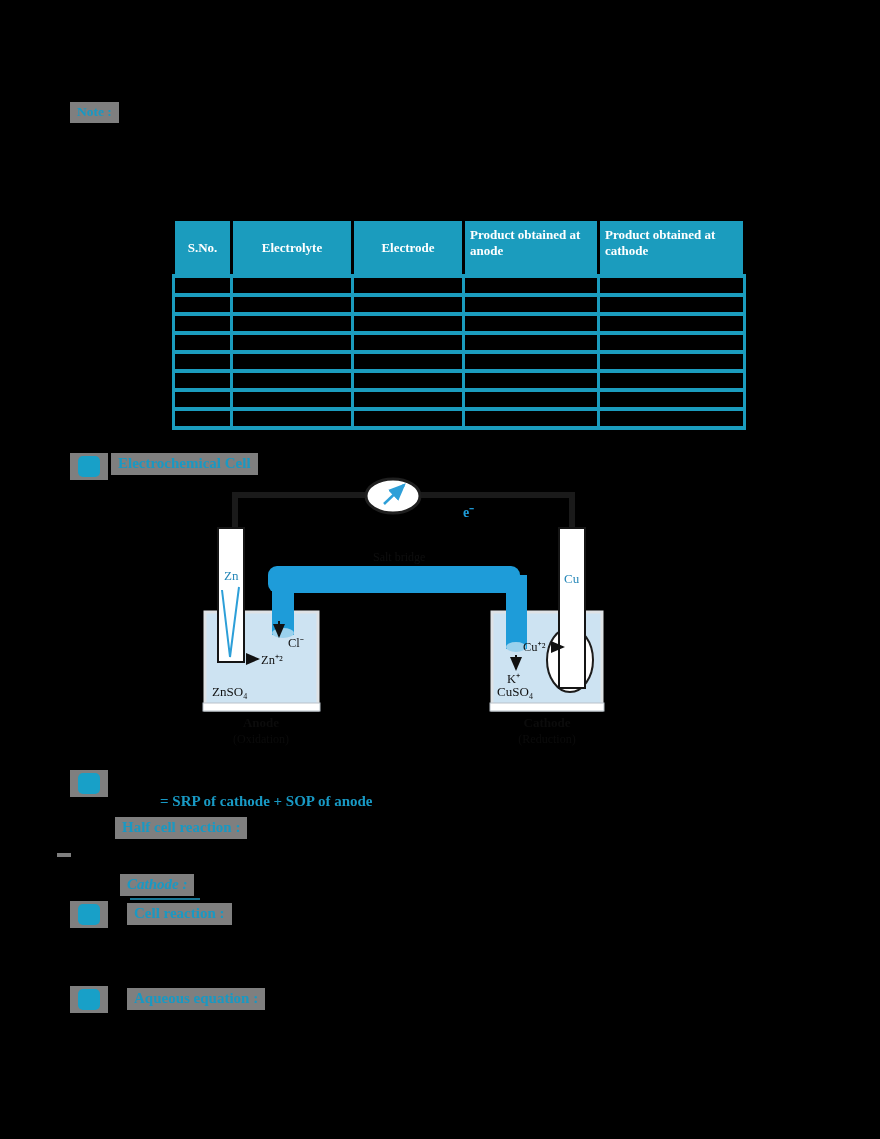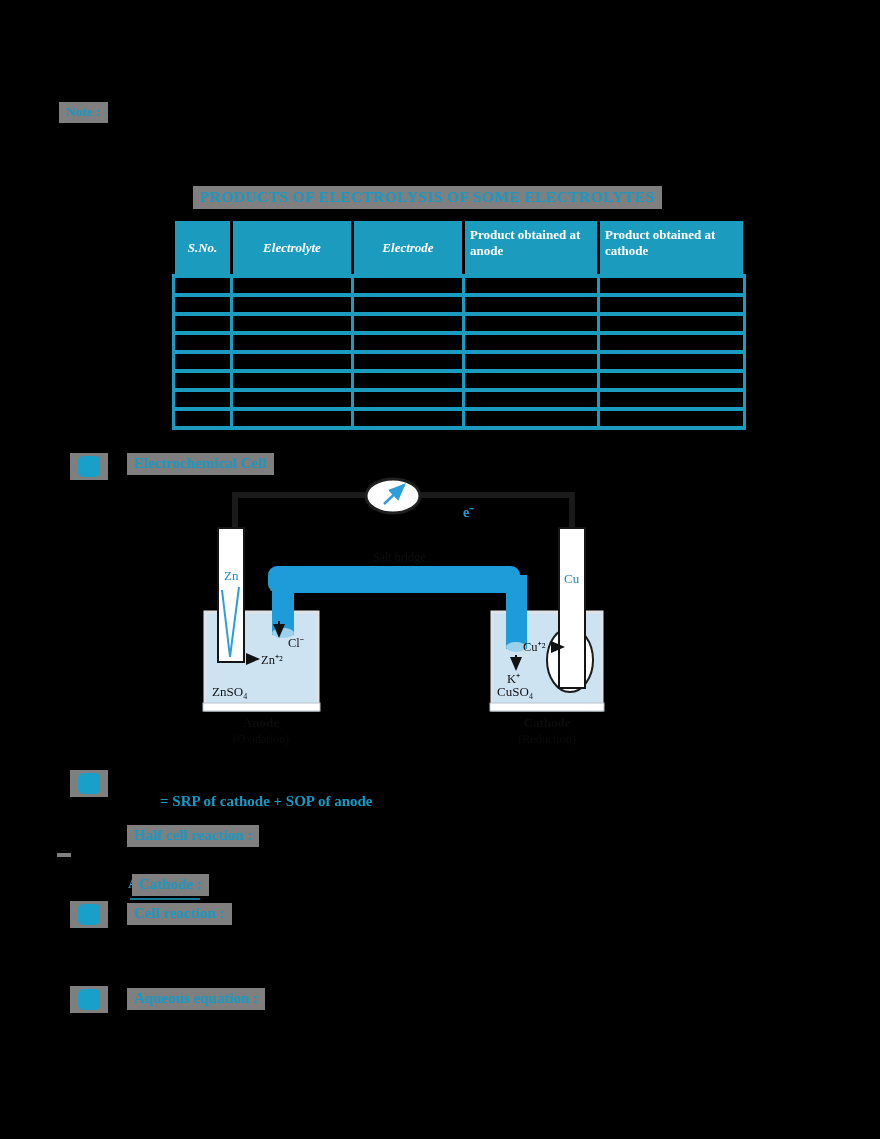--- a/index.html
+++ b/index.html
@@ -12,38 +12,35 @@
   .h15{font-size:15px;}
   .note{font-size:13.5px;}
   .bullet{width:38px;height:27px;background:#7f7f7f;}
   .bullet-sq{width:22px;height:21px;background:#18A0C8;border-radius:5px;margin:3px auto 0 auto;}
   .dash{background:#7f7f7f;height:4px;width:14px;}
   .frag{background:#187795;height:2px;width:70px;}
   
   .etable{border-collapse:collapse;table-layout:fixed;width:506px;}
   .etable thead th{background:#1B9CBE;color:#ffffff;border:3px solid #000;
     font-weight:bold;font-size:13px;padding:3px 5px;height:44px;}
-  .etable thead th.c{text-align:center;font-style:italic;}
+  .etable thead th.c{text-align:center;}
   .etable thead th.l{text-align:left;vertical-align:top;padding-top:6px;}
   .etable tbody td{border-style:solid;border-color:#1B9CBE;border-width:4px 3px;
     color:#000;font-size:12px;height:13.5px;padding:0 5px;white-space:nowrap;overflow:hidden;}
   .etable tbody td.c{text-align:center;}
 </style>
 </head>
 <body>
 
 <div class="page">
 
-  <div class="abs" style="left:59px;top:102px;">
+  <div class="abs" style="left:70px;top:102px;">
     <span class="chip cyan note">Note :</span>
   </div>
 
-  <div class="abs" style="left:193px;top:186px;">
-    <span class="chip cyan title">PRODUCTS OF ELECTROLYSIS OF SOME ELECTROLYTES</span>
-  </div>
 
   <div class="abs" style="left:172px;top:218px;">
     <table class="etable">
       <thead>
         <tr>
           <th class="c" style="width:45px;">S.No.</th>
           <th class="c" style="width:108px;">Electrolyte</th>
           <th class="c" style="width:98px;">Electrode</th>
           <th class="l" style="width:122px;">Product obtained at anode</th>
           <th class="l" style="width:133px;">Product obtained at cathode</th>
@@ -106,21 +103,21 @@
           <td class="c">O₂</td>
           <td class="c">Ag</td>
         </tr>
       </tbody>
     </table>
   </div>
 
   <div class="abs bullet" style="left:70px;top:453px;">
     <div class="bullet-sq"></div>
   </div>
-  <div class="abs" style="left:127px;top:453px;">
+  <div class="abs" style="left:111px;top:453px;">
     <span class="chip cyan h15">Electrochemical Cell</span>
   </div>
 
   <svg class="abs" style="left:195px;top:475px;" width="460" height="290" viewBox="0 0 460 290">
     <defs>
       <marker id="ahb" markerWidth="8" markerHeight="8" refX="6" refY="3" orient="auto">
         <path d="M0,0 L7,3 L0,6 Z" fill="#111111"></path>
       </marker>
       <marker id="ahc" markerWidth="8" markerHeight="8" refX="6" refY="3" orient="auto">
         <path d="M0,0 L7,3 L0,6 Z" fill="#2D9FD8"></path>
@@ -175,28 +172,28 @@
     <text x="66" y="268" font-size="12" fill="#0b0b0b" text-anchor="middle">(Oxidation)</text>
     <text x="352" y="252" font-size="13" fill="#0b0b0b" text-anchor="middle" font-weight="bold">Cathode</text>
     <text x="352" y="268" font-size="12" fill="#0b0b0b" text-anchor="middle">(Reduction)</text>
   </svg>
 
   <div class="abs bullet" style="left:70px;top:770px;">
     <div class="bullet-sq"></div>
   </div>
   <div class="abs cyan h15" style="left:160px;top:793px;">= SRP of cathode + SOP of anode</div>
 
-  <div class="abs" style="left:127px;top:817px;margin-top:8px;">
+  <div class="abs" style="left:115px;top:817px;">
     <span class="chip cyan h15">Half cell reaction :</span>
   </div>
 
   <div class="abs dash" style="left:57px;top:853px;"></div>
   <div class="abs cyan h15" style="left:128px;top:847px;margin-top:28px;">Anode :</div>
 
-  <div class="abs" style="left:132px;top:874px;">
+  <div class="abs" style="left:120px;top:874px;font-style:italic;">
     <span class="chip cyan h15">Cathode :</span>
   </div>
   <div class="abs frag" style="left:130px;top:898px;"></div>
 
   <div class="abs bullet" style="left:70px;top:901px;">
     <div class="bullet-sq"></div>
   </div>
   <div class="abs" style="left:127px;top:903px;">
     <span class="chip cyan h15">Cell reaction :</span>
   </div>

